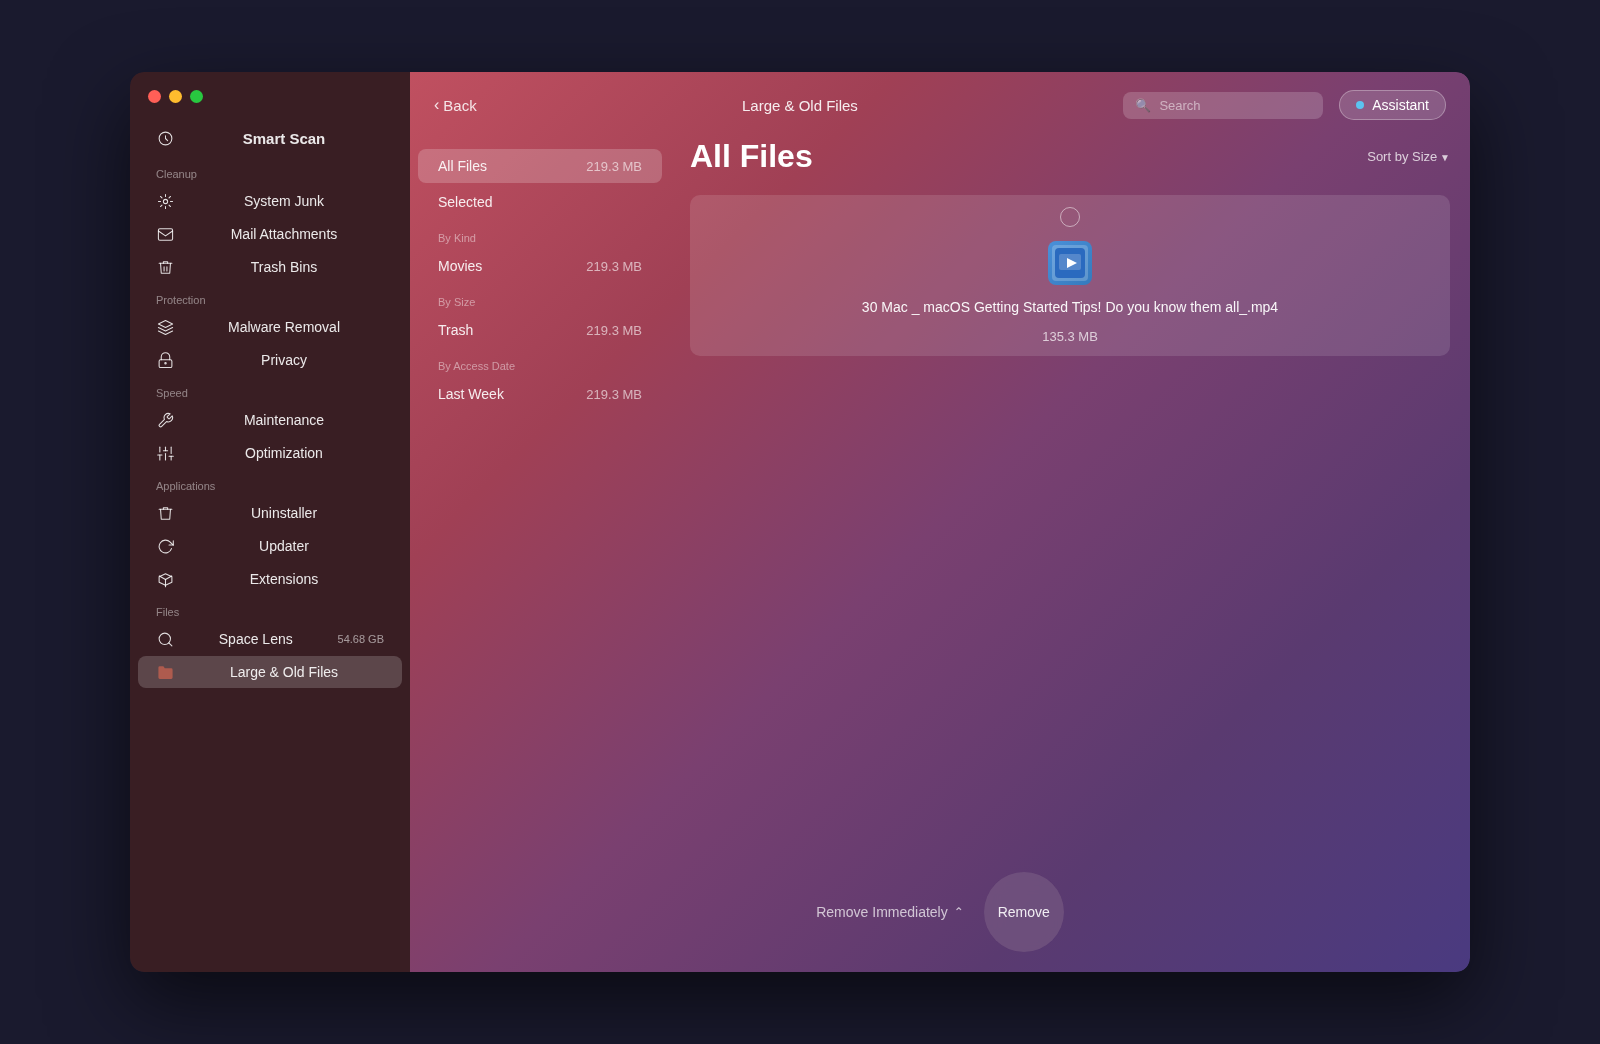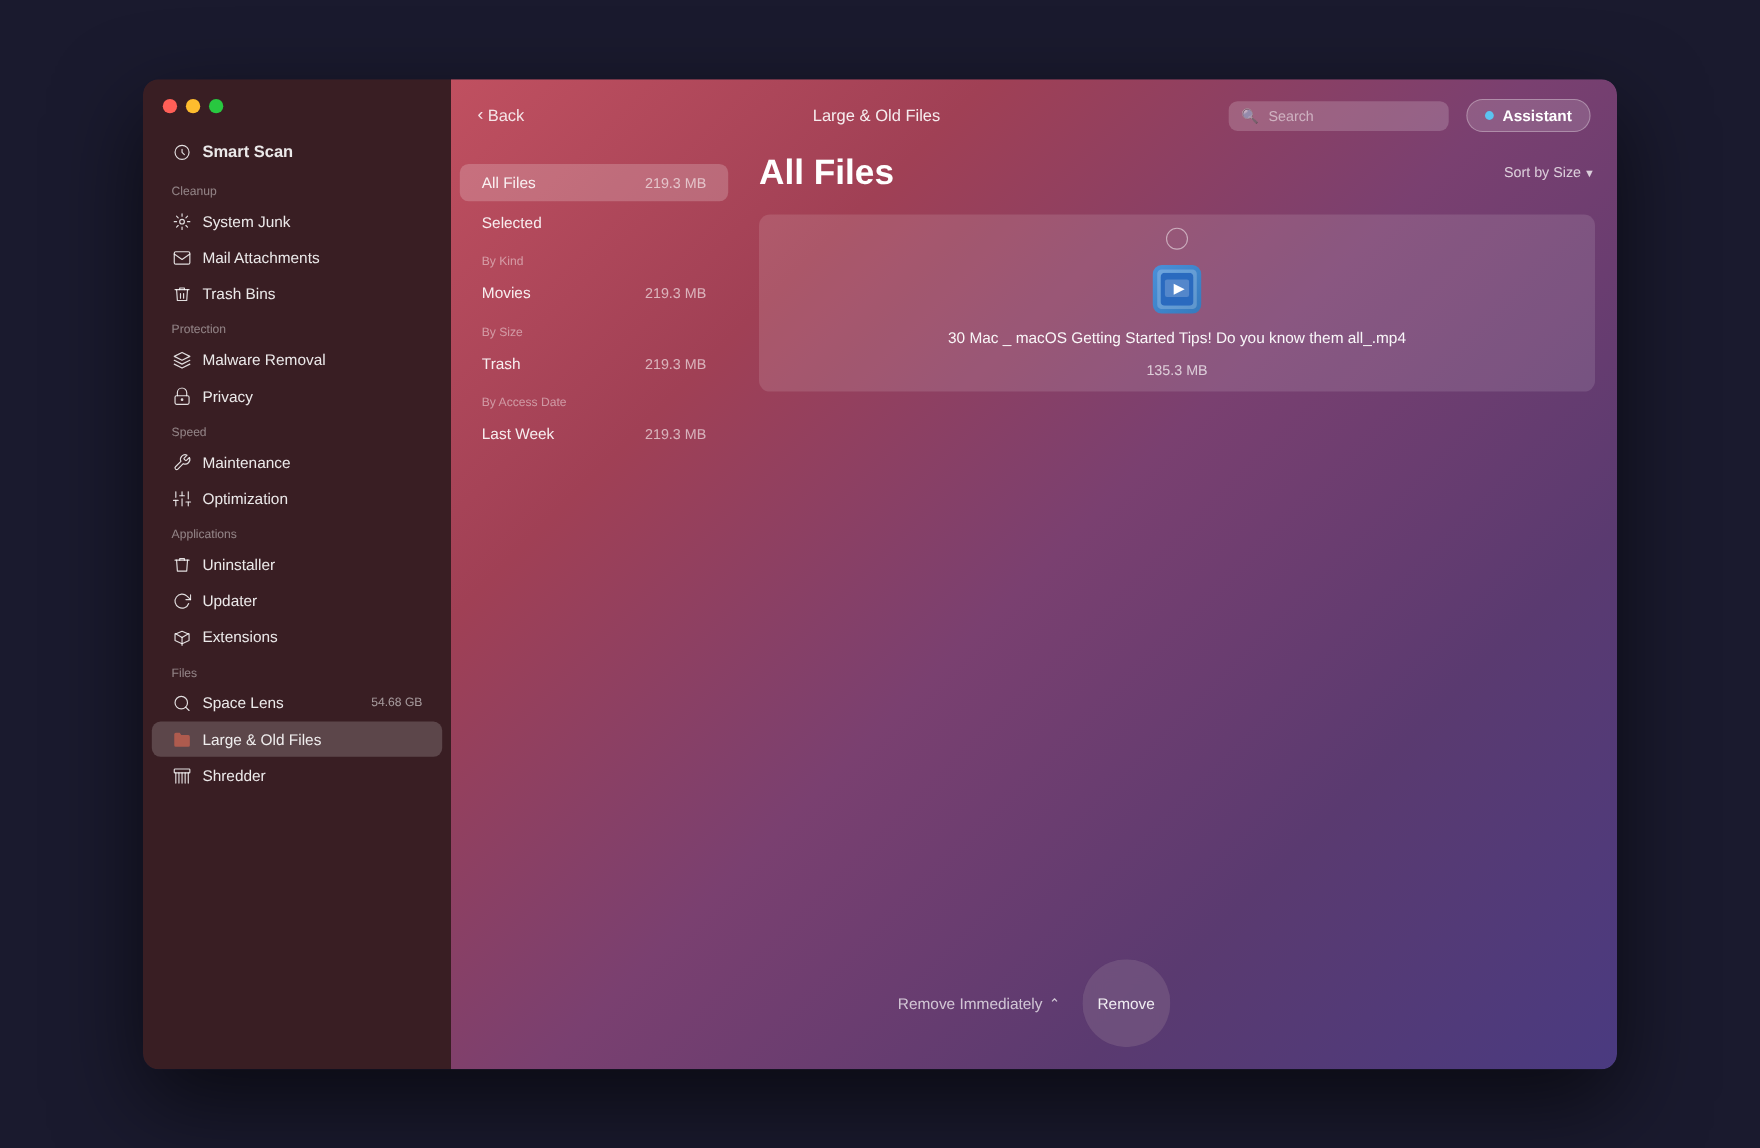--- a/index.html
+++ b/index.html
@@ -59,20 +59,21 @@
     .sidebar-item {
       display: flex;
       align-items: center;
       gap: 10px;
       padding: 7px 18px;
       cursor: pointer;
       color: rgba(255,255,255,0.9);
       font-size: 14px;
       border-radius: 8px;
       margin: 1px 8px;
+      text-align: center;
     }
 
     .sidebar-item.active {
       background: rgba(255,255,255,0.18);
     }
 
     .sidebar-item.smart-scan {
       font-weight: 600;
       font-size: 15px;
       margin-bottom: 4px;
@@ -176,21 +177,21 @@
     .assistant-button {
       display: flex;
       align-items: center;
       gap: 8px;
       background: rgba(255,255,255,0.15);
       border: 1.5px solid rgba(255,255,255,0.3);
       border-radius: 20px;
       padding: 6px 16px;
       color: white;
       font-size: 14px;
-      font-weight: 700;
+      font-weight: 400;
       cursor: pointer;
     }
 
     .assistant-dot {
       width: 8px;
       height: 8px;
       background: #5bc4f0;
       border-radius: 50%;
     }
 
@@ -543,29 +544,20 @@
 
       <div class="sidebar-item active">
         <span class="sidebar-icon">
           <svg class="icon-svg" style="fill:rgba(210,100,80,0.7);stroke:none;" viewBox="0 0 24 24">
               <path d="M22 19a2 2 0 01-2 2H4a2 2 0 01-2-2V5a2 2 0 012-2h5l2 3h9a2 2 0 012 2z"></path>
             </svg>
         </span>
         <span class="sidebar-item-label">Large &amp; Old Files</span>
       </div>
 
-      <div class="sidebar-item">
-        <span class="sidebar-icon">
-          <svg class="icon-svg" viewBox="0 0 24 24">
-              <rect x="2" y="3" width="20" height="5" rx="1"></rect>
-              <path d="M4 8v13M8 8v13M12 8v13M16 8v13M20 8v13"></path>
-            </svg>
-        </span>
-        <span class="sidebar-item-label">Shredder</span>
-      </div>
 
     </div>
   </div>
 
   <div class="main">
 
     <div class="topbar">
       <button class="back-button">
         <span class="back-chevron">‹</span>
         <span>Back</span>

